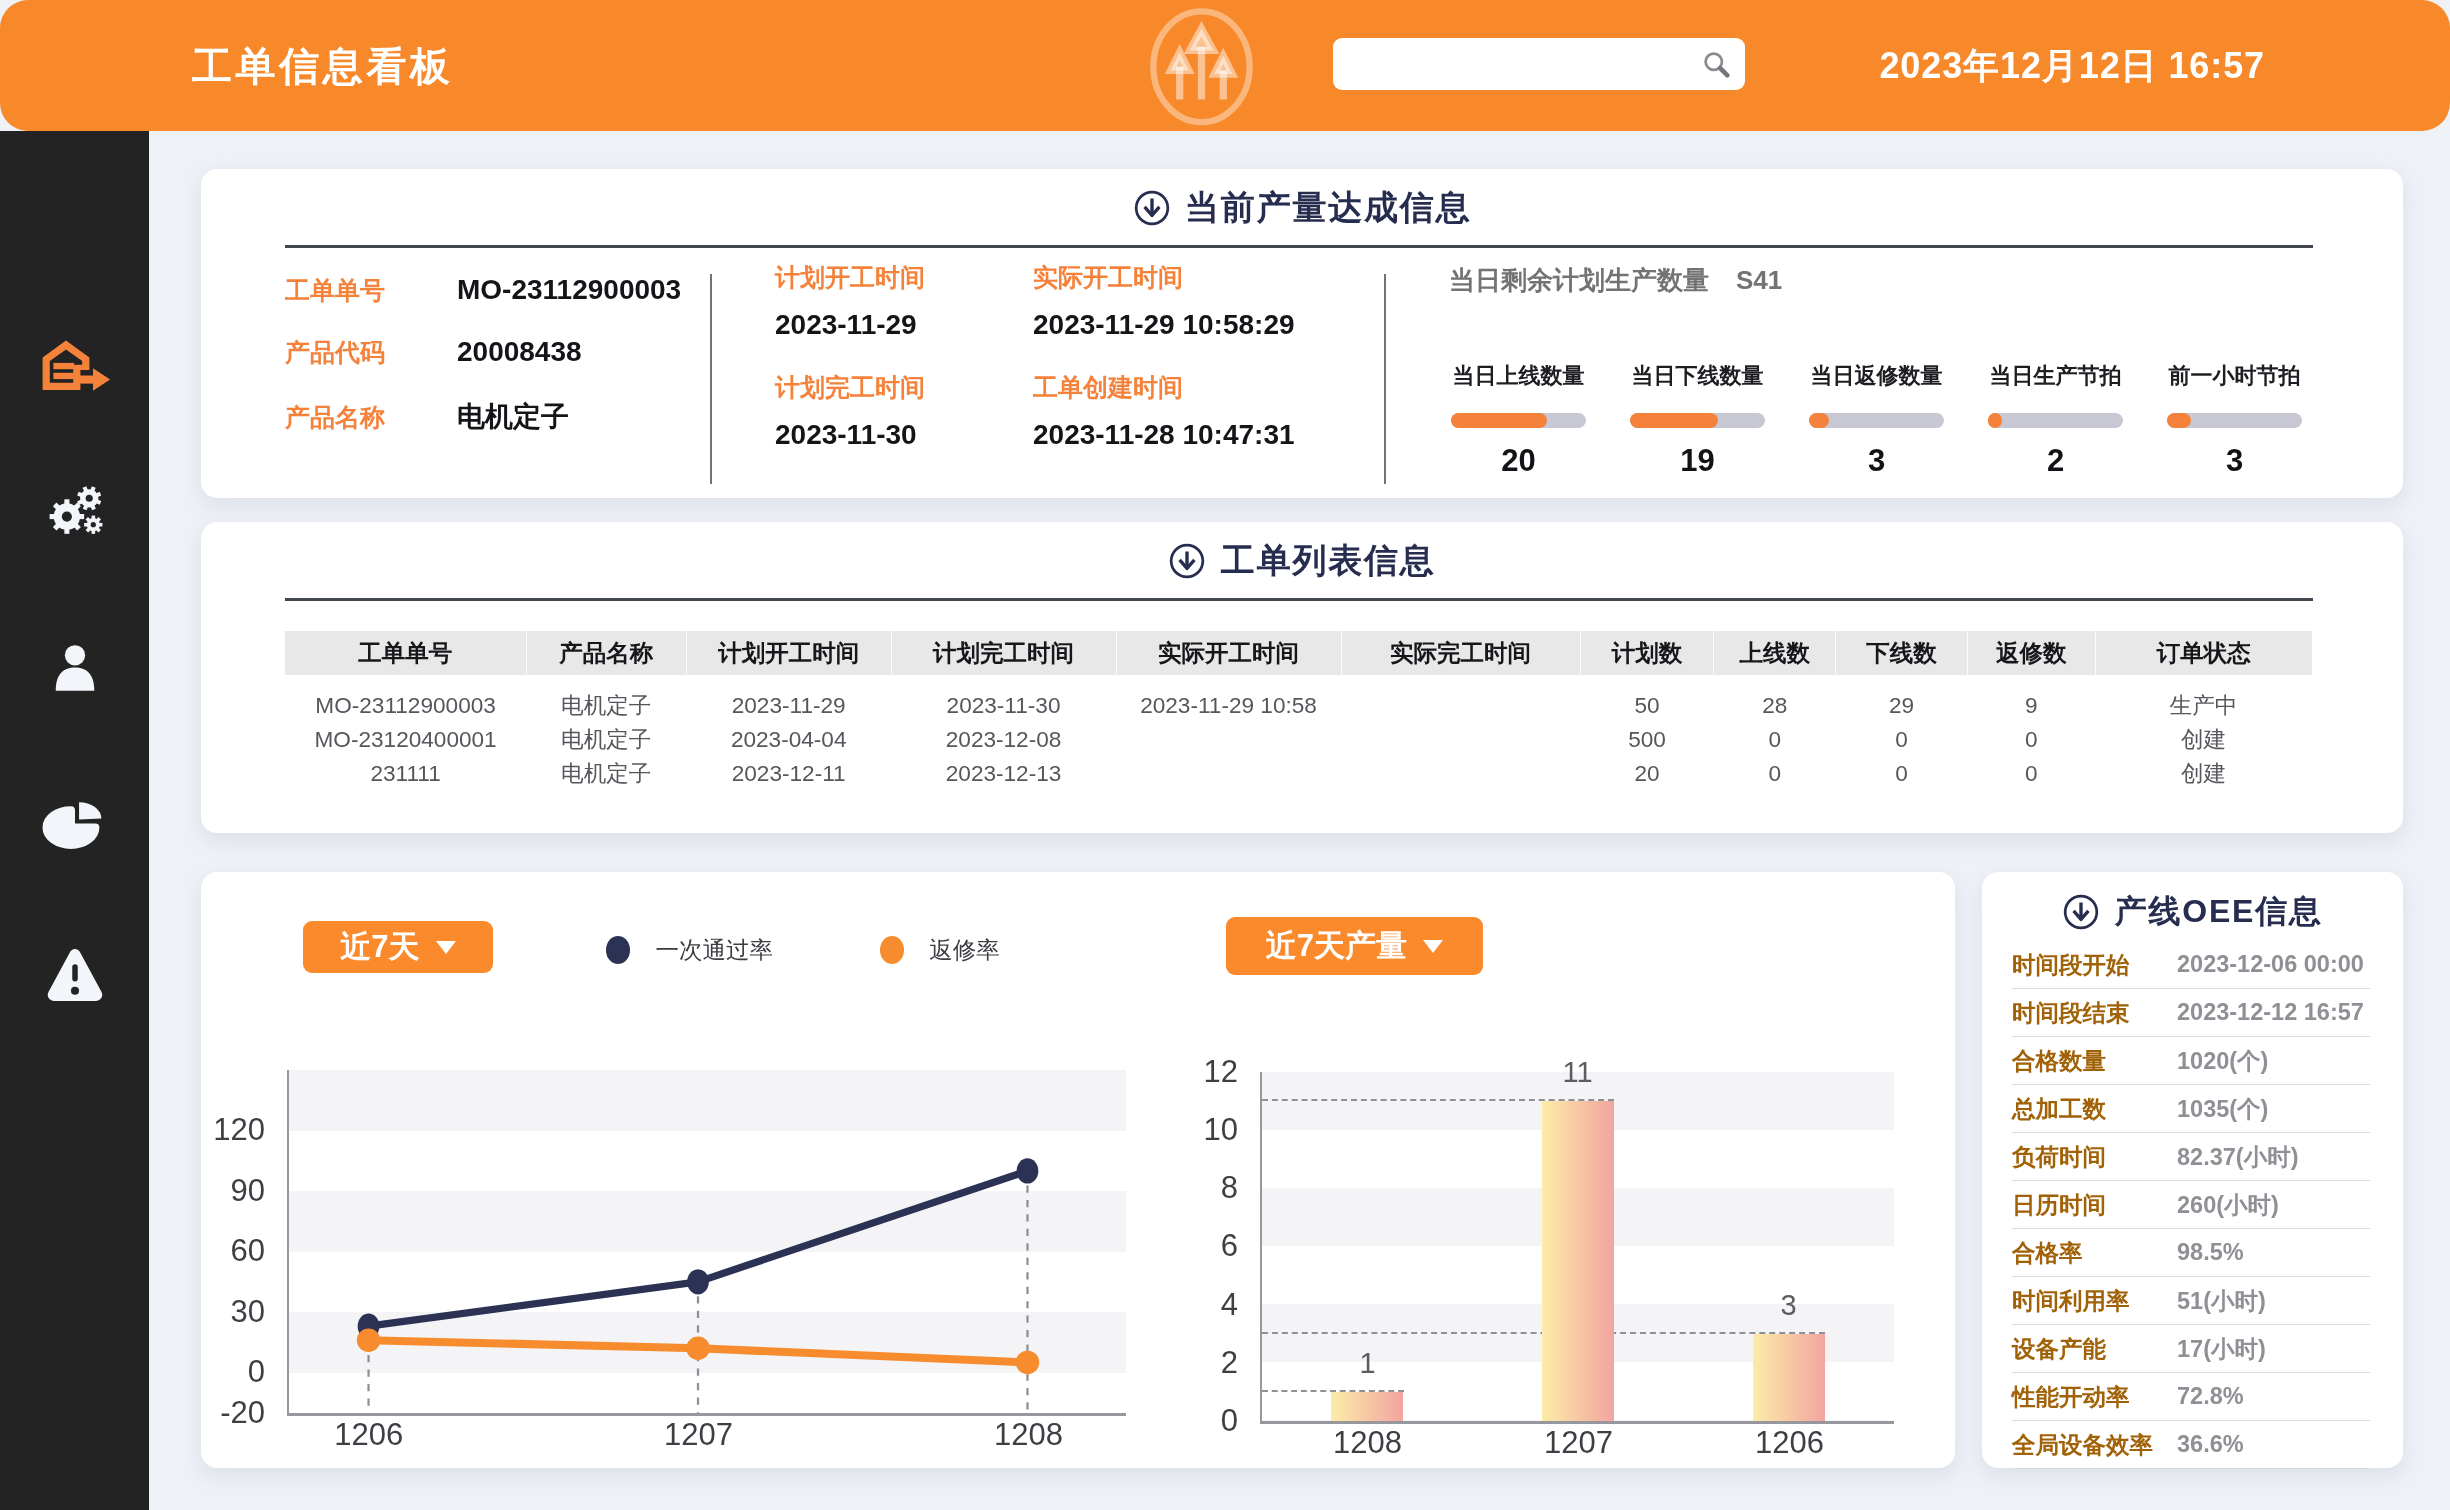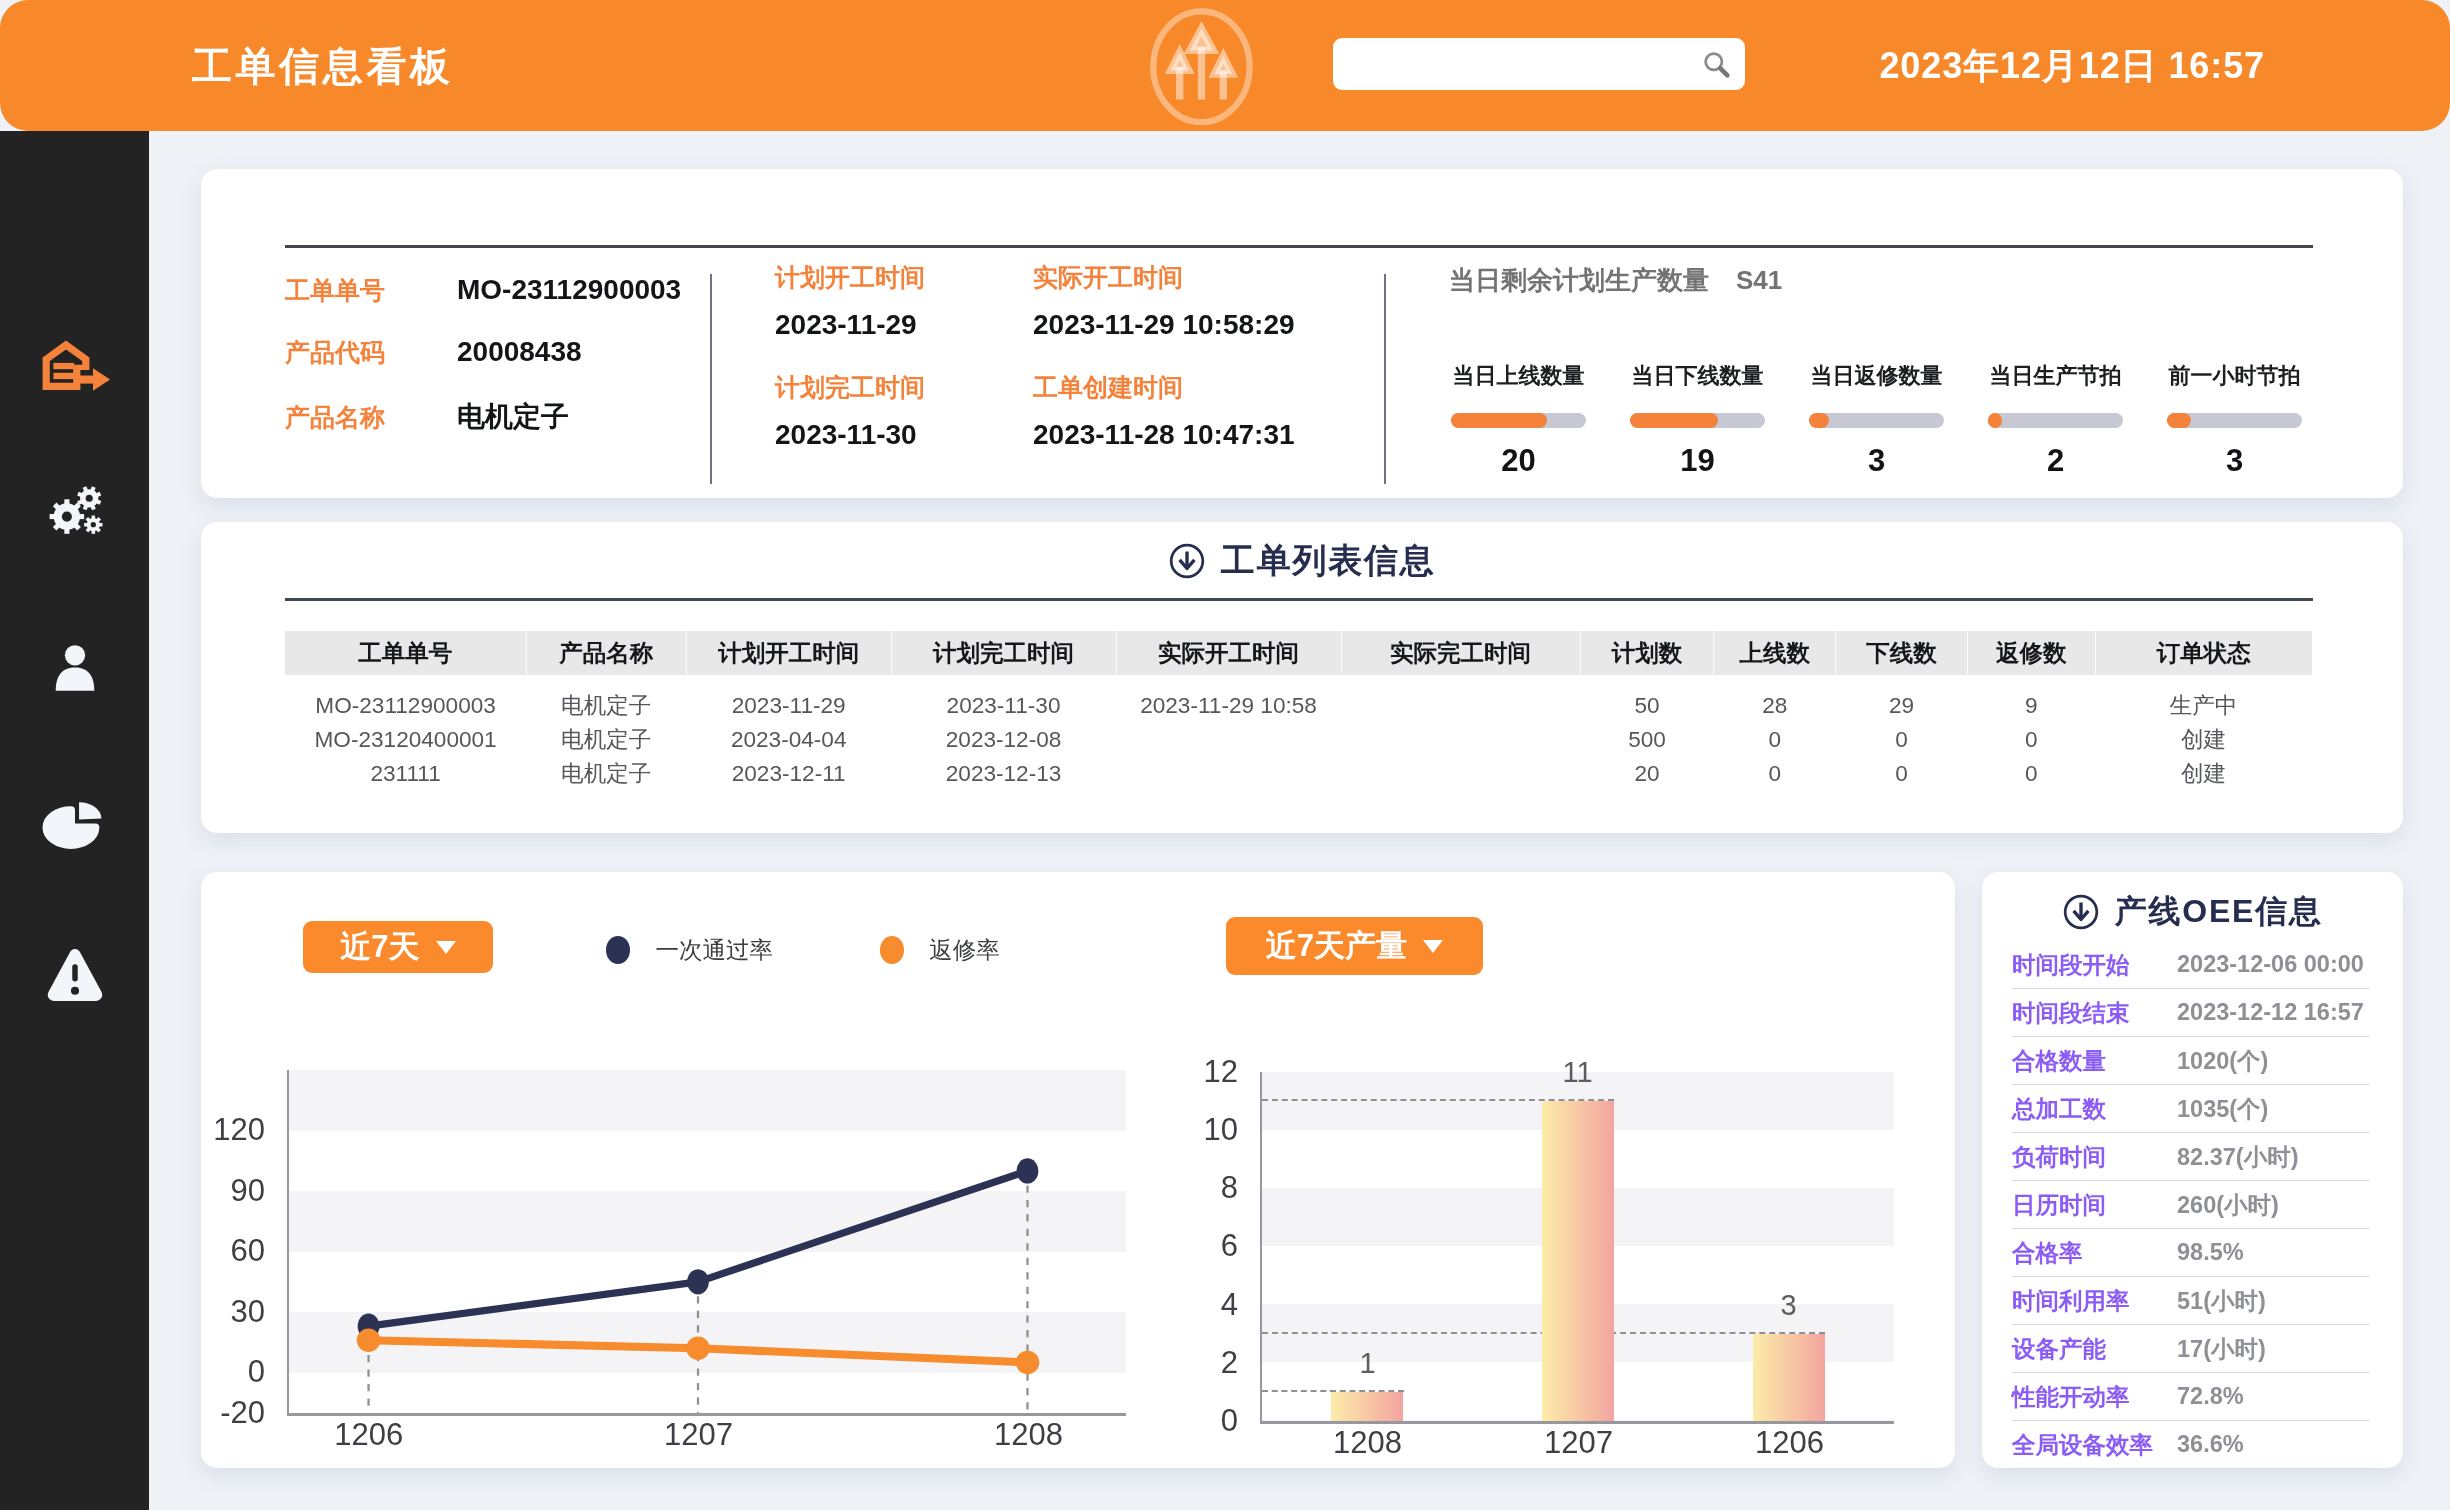--- a/index.html
+++ b/index.html
@@ -79,21 +79,21 @@
   .ytick{position:absolute;left:-122px;width:98px;text-align:right;font-size:31px;color:#3E3F44;}
   .xtick{position:absolute;top:100%;margin-top:4px;width:127px;text-align:center;font-size:31px;color:#3E3F44;}
   .bar{position:absolute;bottom:0;width:72px;background:linear-gradient(90deg,#FCECA9,#F3A4A0);}
   .bar-dash{position:absolute;left:0;height:0;border-top:2.7px dashed #8f9095;}
   .bar-val{position:absolute;width:81px;text-align:center;font-size:29px;color:#5c5d61;}
   
   .card-oee .card-title-row{top:18px;}
   .card-oee .card-title{font-size:32px;}
   .oee-rows{position:absolute;left:30px;top:69px;right:33px;}
   .oee-row{height:47px;border-bottom:1.8px solid #DBDBDE;display:flex;align-items:center;}
-  .oee-label{width:165px;font-size:23.5px;font-weight:bold;color:#8b5cf6;flex:0 0 auto;}
+  .oee-label{width:165px;font-size:23.5px;font-weight:bold;color:#a16207;flex:0 0 auto;}
   .oee-value{font-size:23.5px;font-weight:bold;color:#8F9096;}
 </style>
 </head>
 <body>
 
 <header class="app-header">
   <div class="app-title">工单信息看板</div>
   <div class="logo">
     <svg viewBox="0 0 120 136">
       <ellipse cx="60" cy="68" rx="53" ry="61" fill="none" stroke="rgba(255,255,255,0.38)" stroke-width="7"></ellipse>
@@ -175,20 +175,30 @@
   <div class="side-item" style="top:812px">
     <svg viewBox="0 0 64 64">
       <path d="M32 6 C34.5 6 36.5 8 37.5 10 L58 48 C60.5 52.5 57 57 52.5 57 L11.5 57 C7 57 3.5 52.5 6 48 L26.5 10 C27.5 8 29.5 6 32 6 Z" fill="#F2F5F9"></path>
       <rect x="29.3" y="21" width="5.4" height="17" rx="2.7" fill="#232323"></rect>
       <circle cx="32" cy="47" r="4" fill="#232323"></circle>
     </svg>
   </div>
 </nav>
 
 <section class="card card-production">
+  <div class="card-title-row">
+    <span class="title-icon">
+      <svg viewBox="0 0 36 36">
+        <circle cx="18" cy="18" r="15" fill="none" stroke="#272D4E" stroke-width="2.6"></circle>
+        <line x1="18" y1="9" x2="18" y2="23" stroke="#272D4E" stroke-width="3.2"></line>
+        <path d="M11 17 L18 25 L25 17" fill="none" stroke="#272D4E" stroke-width="3.2" stroke-linejoin="round"></path>
+      </svg>
+    </span>
+    <span class="card-title">当前产量达成信息</span>
+  </div>
   <div class="rule"></div>
   <div class="fields-left">
       <div class="field">
         <span class="f-label">工单单号</span>
         <span class="f-value">MO-23112900003</span>
       </div>
       <div class="field">
         <span class="f-label">产品代码</span>
         <span class="f-value">20008438</span>
       </div>

